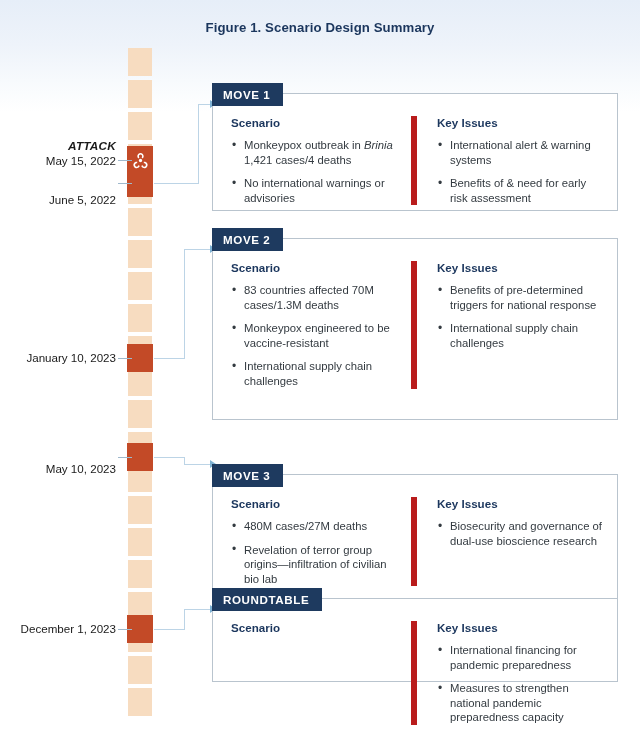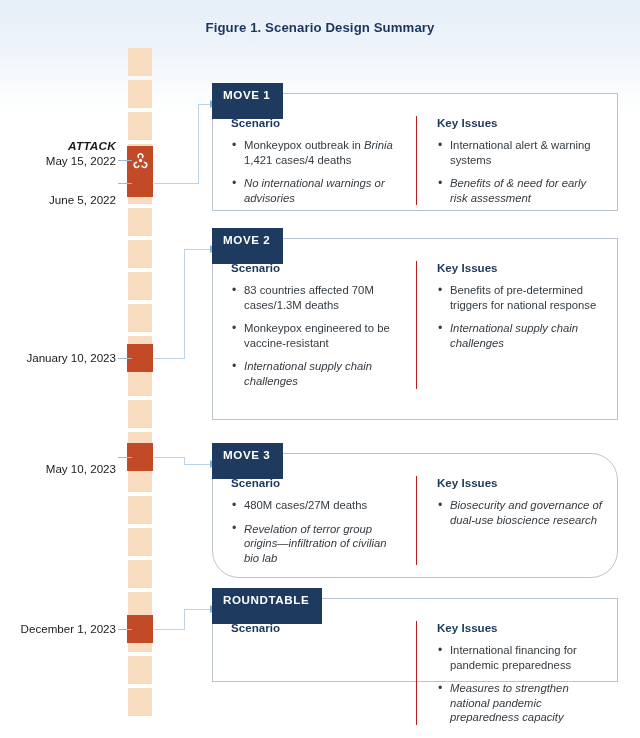--- a/index.html
+++ b/index.html
@@ -113,35 +113,35 @@
   }
   .card-header {
     position: absolute;
     left: -1px;
     top: -11px;
     background: #1e3a5f;
     color: #ffffff;
     font-size: 11.6px;
     font-weight: bold;
     letter-spacing: 0.6px;
-    padding: 5px 13px 18px 11px;
+    padding: 5px 13px 5px 11px;
     line-height: 13px;
     white-space: nowrap;
   }
   .card-body {
     display: flex;
     padding: 22px 0 14px 0;
   }
   .col {
     box-sizing: border-box;
     padding: 0 14px 0 18px;
   }
   .col.scenario {
     width: 205px;
-    border-right: 1px solid #b91c1c;
+    border-right: 6px solid #b91c1c;
   }
   .col.issues {
     width: 201px;
     padding-left: 20px;
   }
   .col-title {
     font-size: 11.6px;
     font-weight: bold;
     color: #1b365d;
     margin: 0 0 9px 0;
@@ -152,21 +152,21 @@
     padding: 0;
   }
   ul.bullets li {
     position: relative;
     padding-left: 13px;
     margin-bottom: 9px;
     font-size: 11.3px;
     line-height: 14.6px;
     color: #333a40;
   }
-  ul.bullets li:last-child { margin-bottom: 0; font-style: italic; }
+  ul.bullets li:last-child { margin-bottom: 0; }
   ul.bullets li::before {
     content: "\2022";
     position: absolute;
     left: 1px;
     top: -0.5px;
     color: #333a40;
     font-size: 12px;
   }
   .it { font-style: italic; }
 </style>
@@ -297,21 +297,21 @@
     <div class="col issues">
       <div class="col-title">Key Issues</div>
       <ul class="bullets">
         <li>Benefits of pre-determined triggers for national response</li>
         <li>International supply chain challenges</li>
       </ul>
     </div>
   </div>
 </div>
 
-<div class="card" style="top:453px; height:125px;border-radius:27px;">
+<div class="card" style="top:474px; height:125px;">
   <div class="card-header">MOVE 3</div>
   <div class="card-body">
     <div class="col scenario">
       <div class="col-title">Scenario</div>
       <ul class="bullets">
         <li>480M cases/27M deaths</li>
         <li>Revelation of terror group origins—infiltration of civilian bio lab</li>
       </ul>
     </div>
     <div class="col issues">

